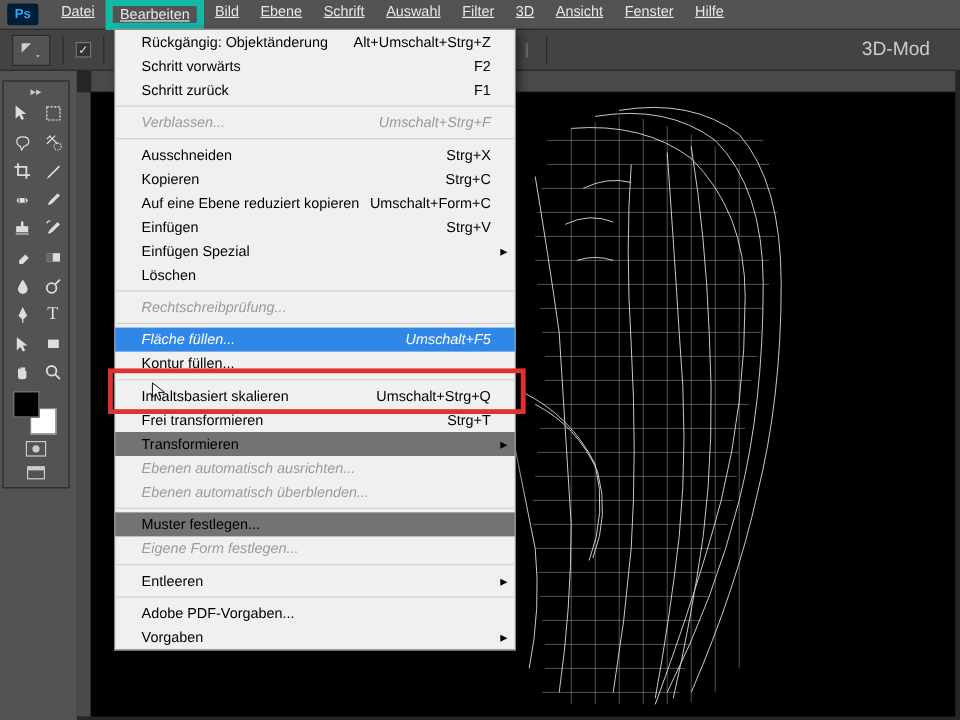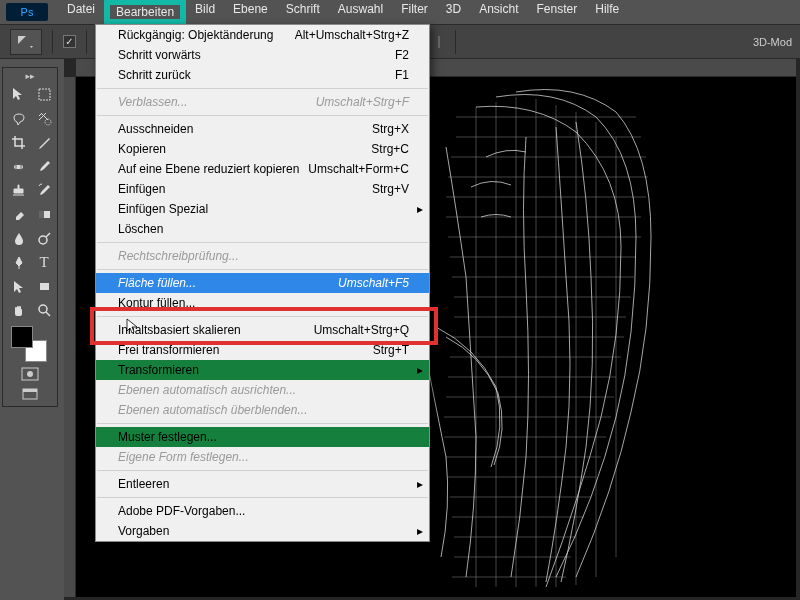--- a/index.html
+++ b/index.html
@@ -1,28 +1,28 @@
 <!DOCTYPE html>
 <html><head>
 <meta charset="utf-8">
 <style>
   * { margin: 0; padding: 0; box-sizing: border-box; font-family: "Segoe UI", Tahoma, sans-serif; }
   body { background: #535353; width: 800px; height: 600px; overflow: hidden; position: relative; }
   
   .menubar { background: #535353; height: 24px; display: flex; align-items: center; padding-left: 6px; color: #e8e8e8; font-size: 12px; }
-  .ps-logo { width: 42px; height: 18px; background: #001e36; color: #31a8ff; font-weight: normal; font-size: 11px; display: flex; align-items: center; justify-content: center; border-radius: 2px; margin-right: 10px; }
+  .ps-logo { width: 26px; height: 18px; background: #001e36; color: #31a8ff; font-weight: bold; font-size: 11px; display: flex; align-items: center; justify-content: center; border-radius: 2px; margin-right: 10px; }
   .menu-item { padding: 3px 9px; cursor: pointer; }
   .menu-item.highlighted { border: 6px solid #14b8a6; padding: 0px 6px; }
   
   .options-bar { background: #434343; height: 35px; border-top: 1px solid #2a2a2a; border-bottom: 1px solid #2a2a2a; display: flex; align-items: center; padding-left: 10px; gap: 10px; }
   .tool-preset { width: 32px; height: 26px; background: #535353; border: 1px solid #2a2a2a; display:flex; align-items:center; justify-content:center; }
   .checkbox-wrap { display:flex; align-items:center; color:#ccc; font-size:11px; gap:4px; }
   .opt-divider { width:1px; height:24px; background:#2a2a2a; }
   .opt-icon { width:22px; height:22px; display:flex; align-items:center; justify-content:center; color:#aaa; }
-  .mode-label { color:#ccc; font-size:11px; margin-left:auto; margin-right:8px; }
+  .mode-label { color:#ccc; font-size:16px; margin-left:auto; margin-right:25px; }
   
   .main-area { position: relative; height: calc(600px - 59px); }
   
   .tools-panel { position: absolute; left: 2px; top: 8px; width: 56px; background: #535353; border: 1px solid #2a2a2a; padding: 2px; }
   .tools-grid { display: grid; grid-template-columns: 1fr 1fr; gap: 0; }
   .tool-btn { width: 26px; height: 24px; display: flex; align-items: center; justify-content: center; color: #d0d0d0; cursor: pointer; position: relative; }
   .tool-collapse { height: 12px; display:flex; align-items:center; justify-content:center; color:#ccc; font-size:9px; }
   .swatches { padding: 4px 4px 6px 4px; position: relative; height: 42px; }
   .swatch-fg { position:absolute; width:22px; height:22px; background:#000; border:1px solid #888; left:6px; top:4px; }
   .swatch-bg { position:absolute; width:22px; height:22px; background:#fff; border:1px solid #888; left:20px; top:18px; }
@@ -31,35 +31,35 @@
   
   .canvas-area { position:absolute; left:64px; right:0; top:0; bottom:0; background:#262626; overflow:hidden; }
   .doc { position:absolute; left:12px; top:18px; width:720px; height:520px; background:#000; }
   .ruler-h { position:absolute; left:12px; top:0px; width:720px; height:18px; background:#4a4a4a; border-bottom:1px solid #2a2a2a; }
   .ruler-v { position:absolute; left:-6px; top:18px; width:18px; height:520px; background:#4a4a4a; border-right:1px solid #2a2a2a; }
   
   .dropdown { position:absolute; left:95px; top:24px; width:335px; background:#f0f0f0; border:1px solid #8a8a8a; box-shadow: 3px 3px 8px rgba(0,0,0,0.5); font-size:12px; color:#000; z-index:50; }
   .dd-item { display:flex; justify-content:space-between; padding:3px 20px 3px 22px; cursor:pointer; position:relative; }
   .dd-item.disabled { color:#9a9a9a; cursor:default;font-style:italic; }
   .dd-item.hover { background:#2f87e8; color:#fff;font-style:italic; }
-  .dd-item.submenu-open { background:#15803d; }
+  .dd-item.submenu-open { background:#737373; }
   .dd-sep { height:1px; background:#d0d0d0; margin:3px 1px; }
   .dd-arrow { position:absolute; right:6px; }
   .dd-highlight-box { position:absolute; border:4px solid #e03030; pointer-events:none; z-index:60; }
   .cursor-arrow { position:absolute; z-index:70; color:#000; font-size:15px; }
   
   .edge-art { position:absolute; inset:0; }
   .edge-art svg { width:100%; height:100%; }
 </style>
 </head>
 <body>
 
 <div class="menubar">
   <div class="ps-logo">Ps</div>
-  <div id="menubar-items" style="display: flex;">
+  <div id="menubar-items" style="display: flex; text-decoration: underline;">
       <div class="menu-item">Datei</div>
       <div class="menu-item highlighted">Bearbeiten</div>
       <div class="menu-item">Bild</div>
       <div class="menu-item">Ebene</div>
       <div class="menu-item">Schrift</div>
       <div class="menu-item">Auswahl</div>
       <div class="menu-item">Filter</div>
       <div class="menu-item">3D</div>
       <div class="menu-item">Ansicht</div>
       <div class="menu-item">Fenster</div>

